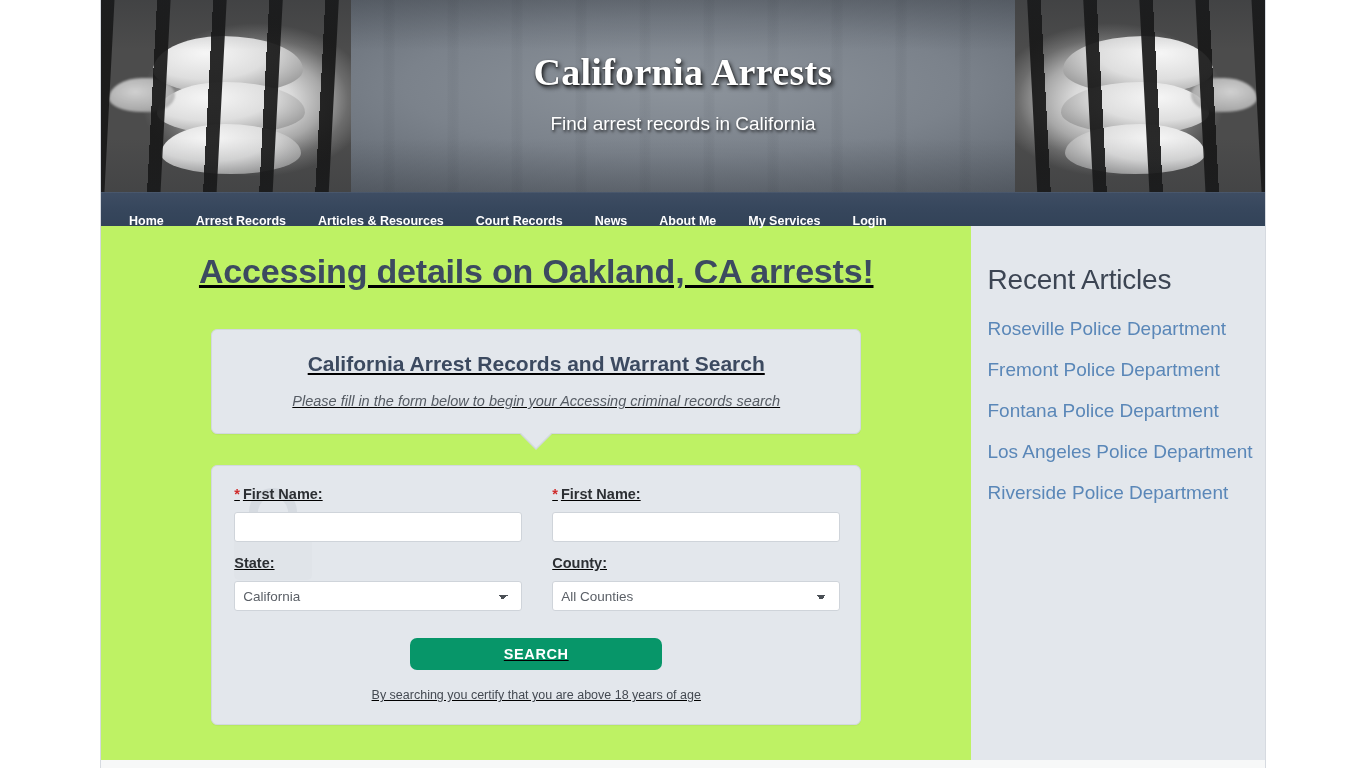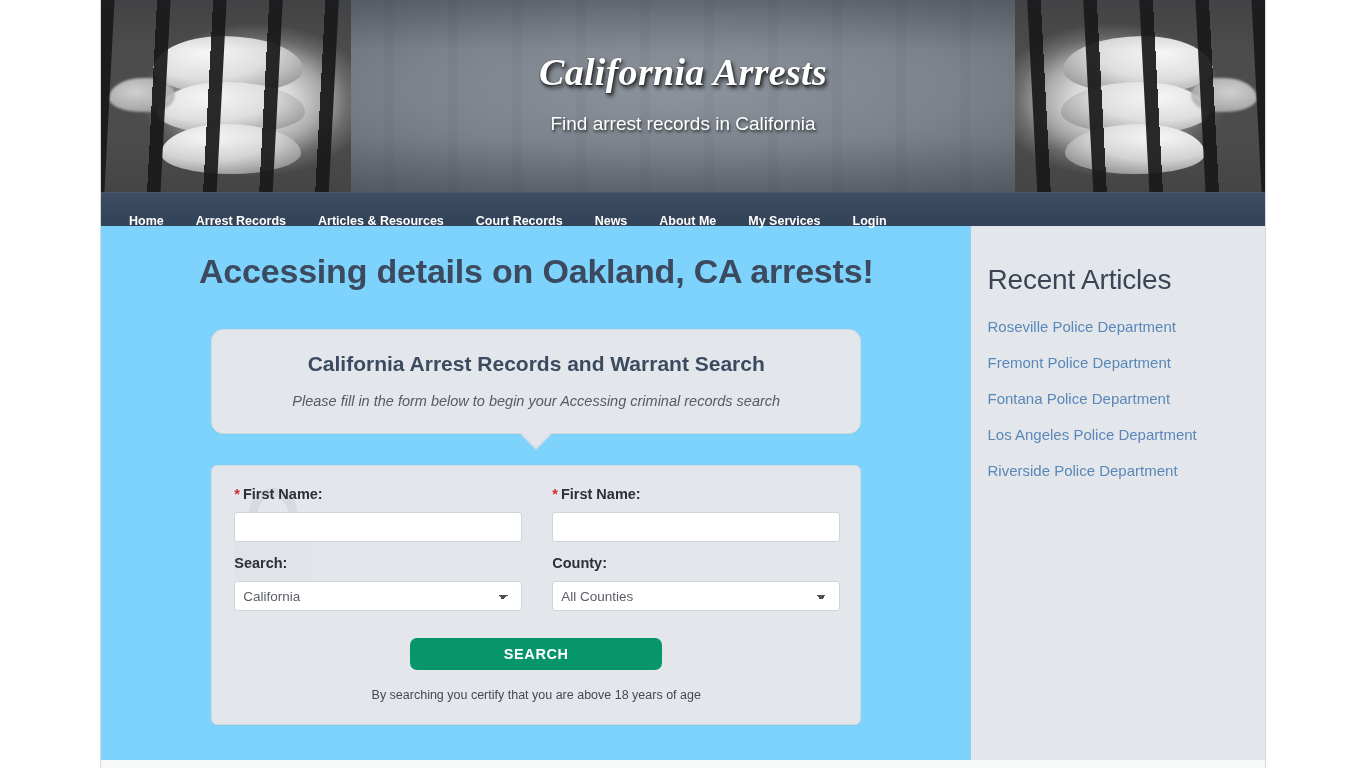--- a/index.html
+++ b/index.html
@@ -111,21 +111,20 @@
   }
 
   .banner-text {
     position: absolute;
     left: 0; right: 0; top: 52px;
     text-align: center;
     z-index: 5;
   }
   .site-title {
     font-family: "Liberation Serif", "DejaVu Serif", serif;
-    font-style: italic;
     font-weight: bold;
     font-size: 38px;
     color: #ffffff;
     letter-spacing: .3px;
     text-shadow: 2px 3px 4px rgba(0,0,0,.75), 0 1px 2px rgba(0,0,0,.6);
     margin: 0;
     line-height: 1.1;
   }
   .site-tagline {
     margin: 19px 0 0 0;
@@ -157,22 +156,23 @@
     cursor: pointer;
   }
 
   
   .body-row {
     display: flex;
     height: 534px;
   }
   .main-col {
     width: 872px;
-    background: #7dd3fc;
-    position: relative;
+    background: #bef264;
+    position: relative;
+    text-decoration: underline;
   }
   .side-col {
     width: 294px;
     background: #e3e7ec;
     padding: 38px 0 0 16px;
     position: relative;
   }
 
   
   .page-title {
@@ -188,21 +188,21 @@
   
   .search-wrap {
     width: 650px;
     margin: 38px auto 0 auto;
     position: relative;
   }
   .callout {
     position: relative;
     background: #e3e7ec;
     border: 1px solid #d2d8df;
-    border-radius: 12px;
+    border-radius: 6px;
     padding: 22px 24px 24px 24px;
     text-align: center;
     box-shadow: 0 1px 1px rgba(0,0,0,.04);
   }
   .callout-title {
     margin: 0;
     font-size: 21px;
     font-weight: bold;
     color: #3c4a60;
   }
@@ -350,21 +350,21 @@
   
   .side-title {
     margin: 0 0 12px 0;
     font-size: 28px;
     font-weight: normal;
     color: #3c4553;
     letter-spacing: -.2px;
   }
   .side-link {
     display: block;
-    font-size: 15px;
+    font-size: 19px;
     color: #5a87b8;
     text-decoration: none;
     padding: 10px 0 9px 0;
     cursor: pointer;
   }
 </style>
 </head>
 <body>
 
 <div id="page">
@@ -438,21 +438,21 @@
 
             <div>
               <label class="field-label"><span class="req">*</span><span>First Name:</span></label>
               <input class="txt-input" type="text" value="" style="">
             </div>
 
             <div class="gap"></div>
             <div class="gap"></div>
 
             <div>
-              <label class="field-label">Search:</label>
+              <label class="field-label">State:</label>
               <select class="sel-input" id="state-select"><option value="California">California</option></select>
             </div>
 
             <div>
               <label class="field-label">County:</label>
               <select class="sel-input" id="county-select"><option value="All Counties">All Counties</option></select>
             </div>
           </div>
 
           <button class="search-btn" type="submit">SEARCH</button>

